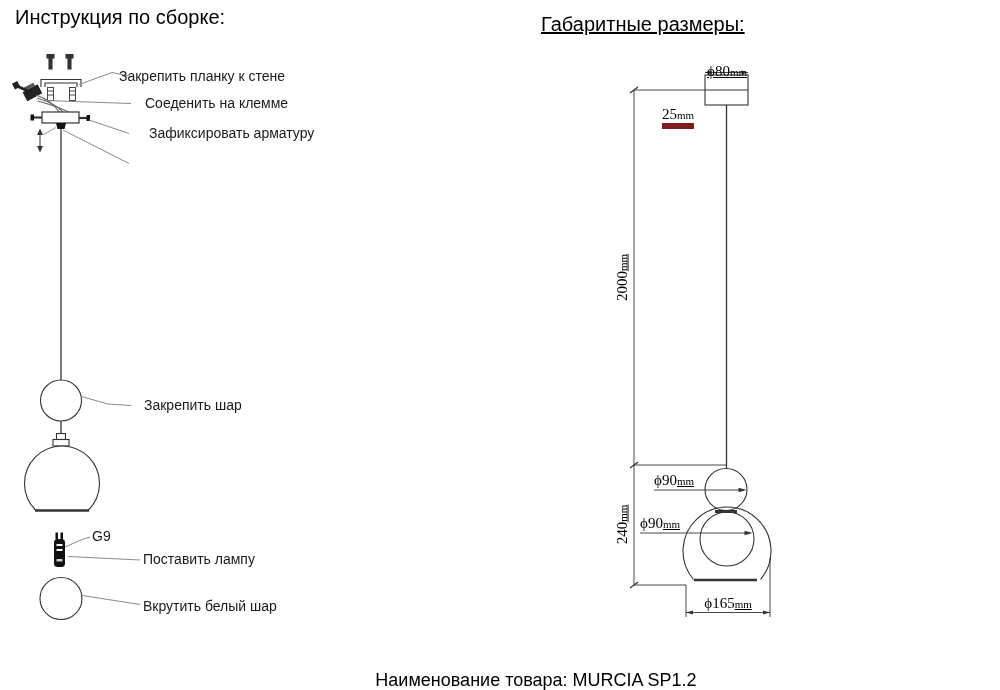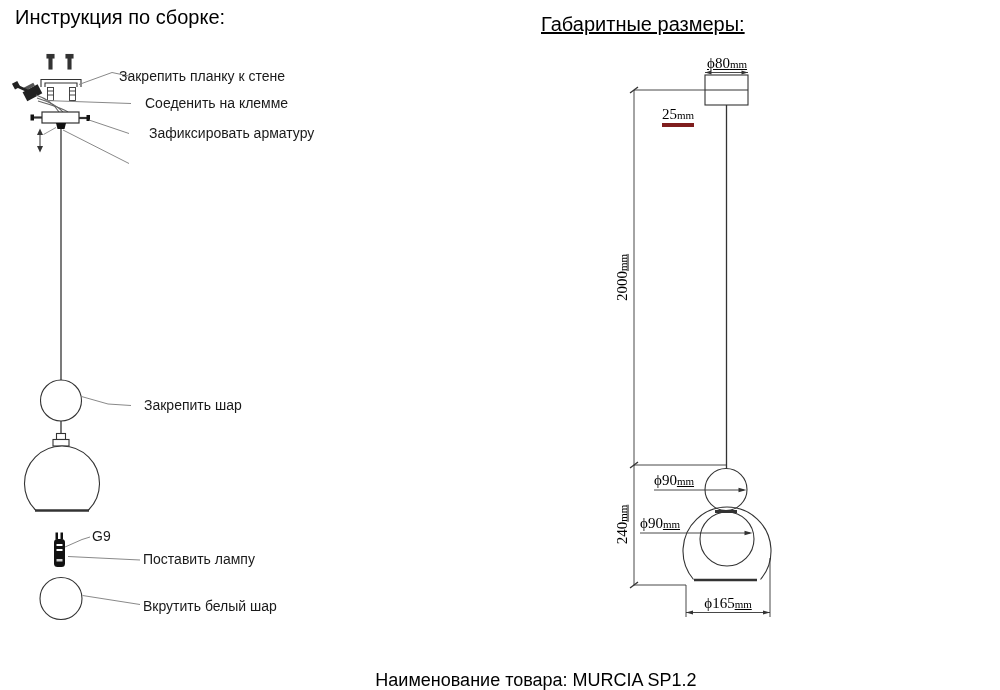--- a/index.html
+++ b/index.html
@@ -7,21 +7,21 @@
         font-family:"Liberation Sans","DejaVu Sans",sans-serif;color:#111;padding-left:31px;}
   svg{position:absolute;left:0;top:0;}
   .title{position:absolute;font-size:20px;color:#000;white-space:nowrap;}
   .callout{position:absolute;font-size:14px;color:#1a1a1a;white-space:nowrap;}
   .dim{position:absolute;font-family:"Liberation Serif","DejaVu Serif",serif;
        font-size:15px;color:#000;white-space:nowrap;line-height:1;}
   .dim .dim-val{letter-spacing:0px;}
   .dim .dim-unit{font-size:11px;text-decoration:underline;}
   .dim.center{text-align:center;}
   .rot{transform:rotate(-90deg);transform-origin:center center;}
-  .ul-all{border-bottom:4px solid #7f1d1d;padding-bottom:1px;}
+  .ul-all{border-bottom:6px solid #7f1d1d;padding-bottom:1px;}
   .footer{position:absolute;left:0;top:670px;width:1000px;text-align:center;
           font-size:18px;color:#000;margin-left:36px;}
 </style>
 </head>
 <body>
 
 <div id="page">
 
   <svg width="1000" height="690" viewBox="0 0 1000 690">
     <g stroke="#333" fill="none" stroke-width="1.1">
@@ -180,21 +180,21 @@
   <div class="title" style="left:541px;top:13px;text-decoration:underline;">Габаритные размеры:</div>
 
   <div class="callout" style="left:119px;top:68px;">Закрепить планку к стене</div>
   <div class="callout" style="left:145px;top:95px;">Соеденить на клемме</div>
   <div class="callout" style="left:149px;top:125px;">Зафиксировать арматуру</div>
   <div class="callout" style="left:144px;top:397px;">Закрепить шар</div>
   <div class="callout" style="left:92px;top:528px;">G9</div>
   <div class="callout" style="left:143px;top:551px;">Поставить лампу</div>
   <div class="callout" style="left:143px;top:598px;text-align:right;">Вкрутить белый шар</div>
 
-  <div class="dim center" style="left:701px;top:56px;width:52px;text-decoration:underline;">
+  <div class="dim center" style="left:701px;top:64px;width:52px;text-decoration:underline;">
     <span class="dim-val">ϕ80</span><span class="dim-unit">mm</span>
   </div>
 
   <div class="dim" style="left:662px;top:107px;">
     <span class="ul-all"><span class="dim-val">25</span><span class="dim-unit" style="text-decoration:none;">mm</span></span>
   </div>
 
   <div class="dim center rot" style="left:592px;top:270px;width:60px;">
     <span class="dim-val">2000</span><span class="dim-unit">mm</span>
   </div>

